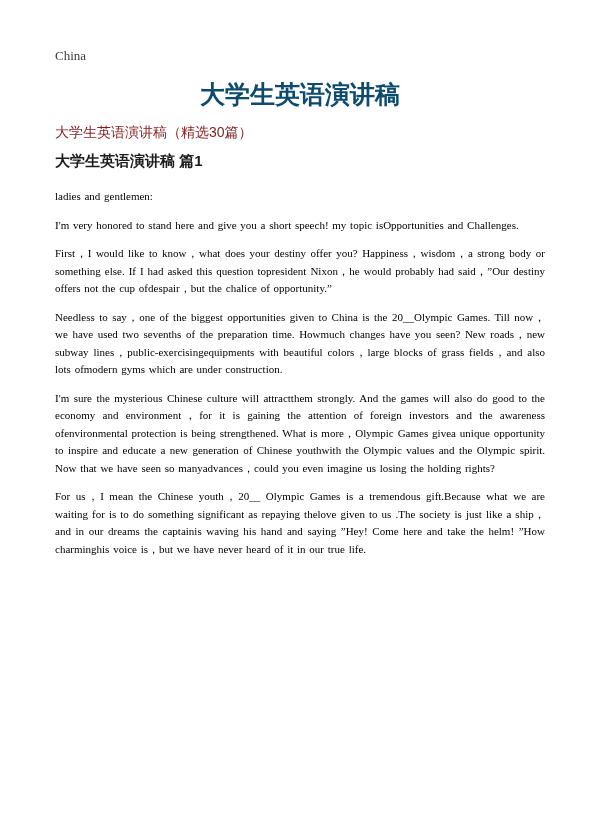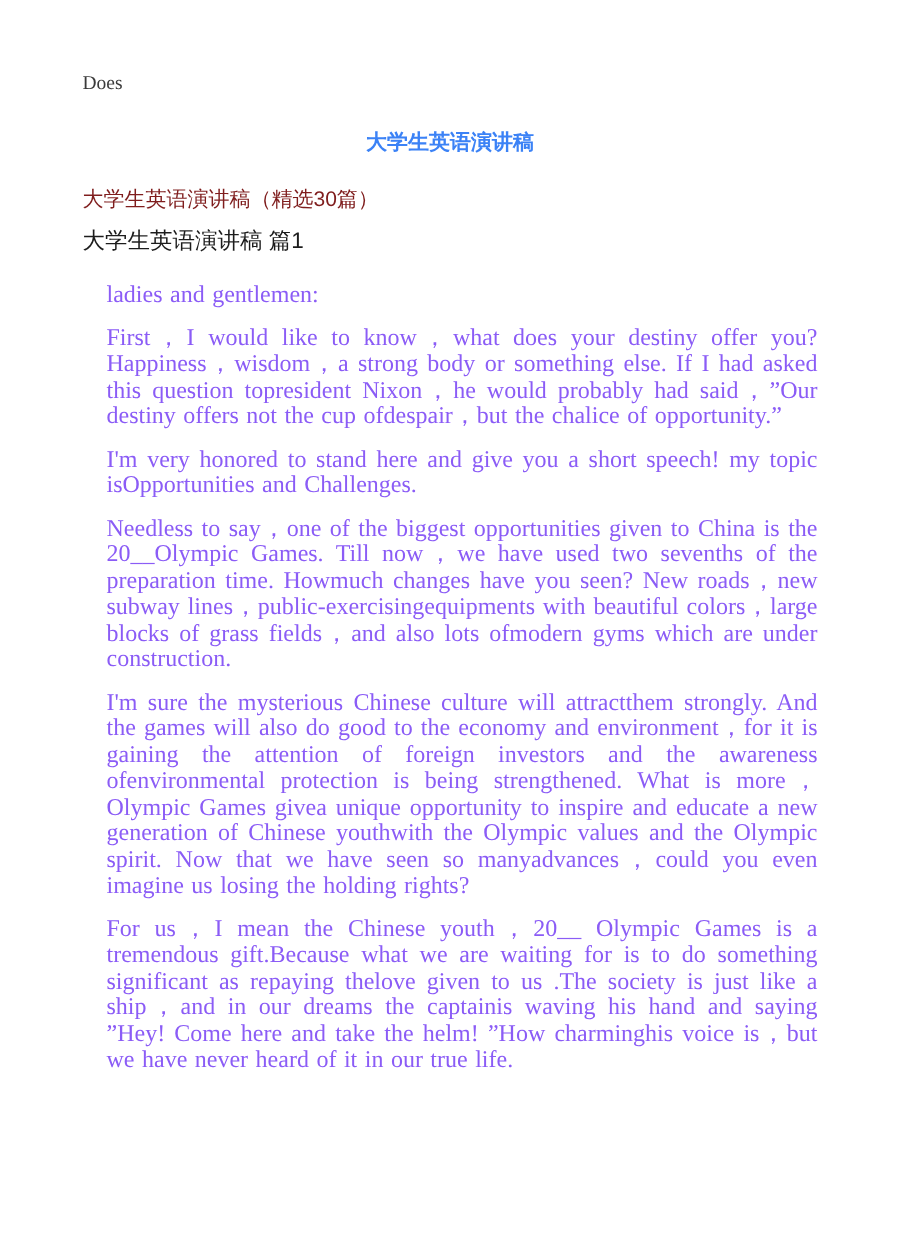--- a/index.html
+++ b/index.html
@@ -26,70 +26,70 @@
     font-size: 13px;
     line-height: 16px;
     color: #3b3b3b;
     margin: 0;
     cursor: pointer;
     text-decoration: none;
   }
   .doc-title {
     margin: 18px 0 0 0;
     text-align: center;
-    font-size: 14px;
+    font-size: 25px;
     line-height: 24px;
     font-weight: bold;
-    color: #3b82f6;
+    color: #0c4a6e;
     font-family: "Liberation Sans", "DejaVu Sans", sans-serif;
   }
   .doc-subtitle {
     margin: 18px 0 0 0;
     font-size: 14px;
     line-height: 17px;
     font-weight: normal;
     color: #7f1d1d;
     font-family: "Liberation Sans", "DejaVu Sans", sans-serif;
   }
   .section-heading {
     margin: 11px 0 0 0;
     font-size: 15px;
     line-height: 18px;
-    font-weight: normal;
+    font-weight: bold;
     color: #1c1c1c;
     font-family: "Liberation Sans", "DejaVu Sans", sans-serif;
   }
   .content p {
-    margin: 11px 0 0 16px;
-    font-size: 16px;
+    margin: 11px 0 0 0;
+    font-size: 11px;
     line-height: 17.5px;
     text-align: justify;
-    color: #8b5cf6;
+    color: #000000;
     word-spacing: 1px;
   }
   .content p.first {
     margin-top: 18px;
     text-align: left;
   }
 </style>
 </head>
 <body>
 
 <div class="page">
 
-  <a class="print-link">Does</a>
+  <a class="print-link">China</a>
 
   <h1 class="doc-title">大学生英语演讲稿</h1>
 
   <div class="doc-subtitle">大学生英语演讲稿（精选30篇）</div>
 
   <h2 class="section-heading">大学生英语演讲稿 篇1</h2>
 
   <div class="content">
     <p class="first">ladies and gentlemen:</p>
+    <p>I'm very honored to stand here and give you a short speech! my topic isOpportunities and Challenges.</p>
     <p>First，I would like to know，what does your destiny offer you? Happiness，wisdom，a strong body or something else. If I had asked this question topresident Nixon，he would probably had said，”Our destiny offers not the cup ofdespair，but the chalice of opportunity.”</p>
-    <p>I'm very honored to stand here and give you a short speech! my topic isOpportunities and Challenges.</p>
     <p>Needless to say，one of the biggest opportunities given to China is the 20__Olympic Games. Till now，we have used two sevenths of the preparation time. Howmuch changes have you seen? New roads，new subway lines，public-exercisingequipments with beautiful colors，large blocks of grass fields，and also lots ofmodern gyms which are under construction.</p>
     <p>I'm sure the mysterious Chinese culture will attractthem strongly. And the games will also do good to the economy and environment，for it is gaining the attention of foreign investors and the awareness ofenvironmental protection is being strengthened. What is more，Olympic Games givea unique opportunity to inspire and educate a new generation of Chinese youthwith the Olympic values and the Olympic spirit. Now that we have seen so manyadvances，could you even imagine us losing the holding rights?</p>
     <p>For us，I mean the Chinese youth，20__ Olympic Games is a tremendous gift.Because what we are waiting for is to do something significant as repaying thelove given to us .The society is just like a ship，and in our dreams the captainis waving his hand and saying ”Hey! Come here and take the helm! ”How charminghis voice is，but we have never heard of it in our true life.</p>
   </div>
 
 </div>
 
 </body></html>

